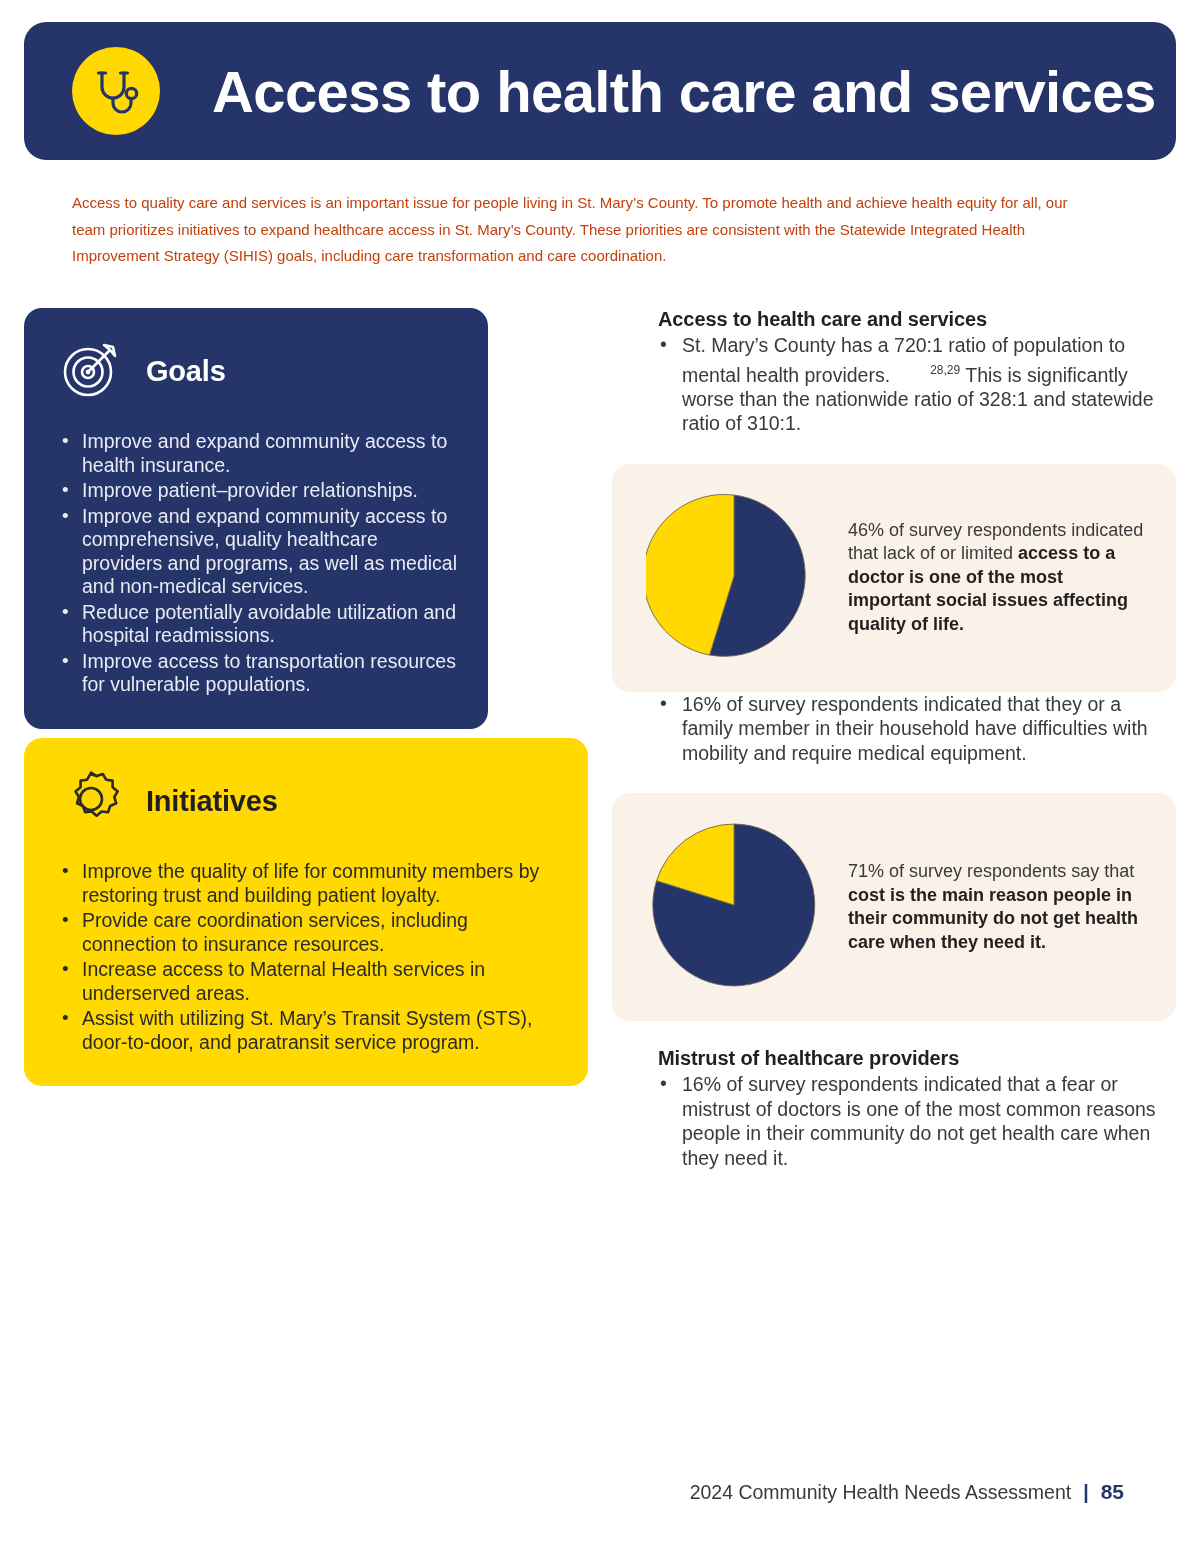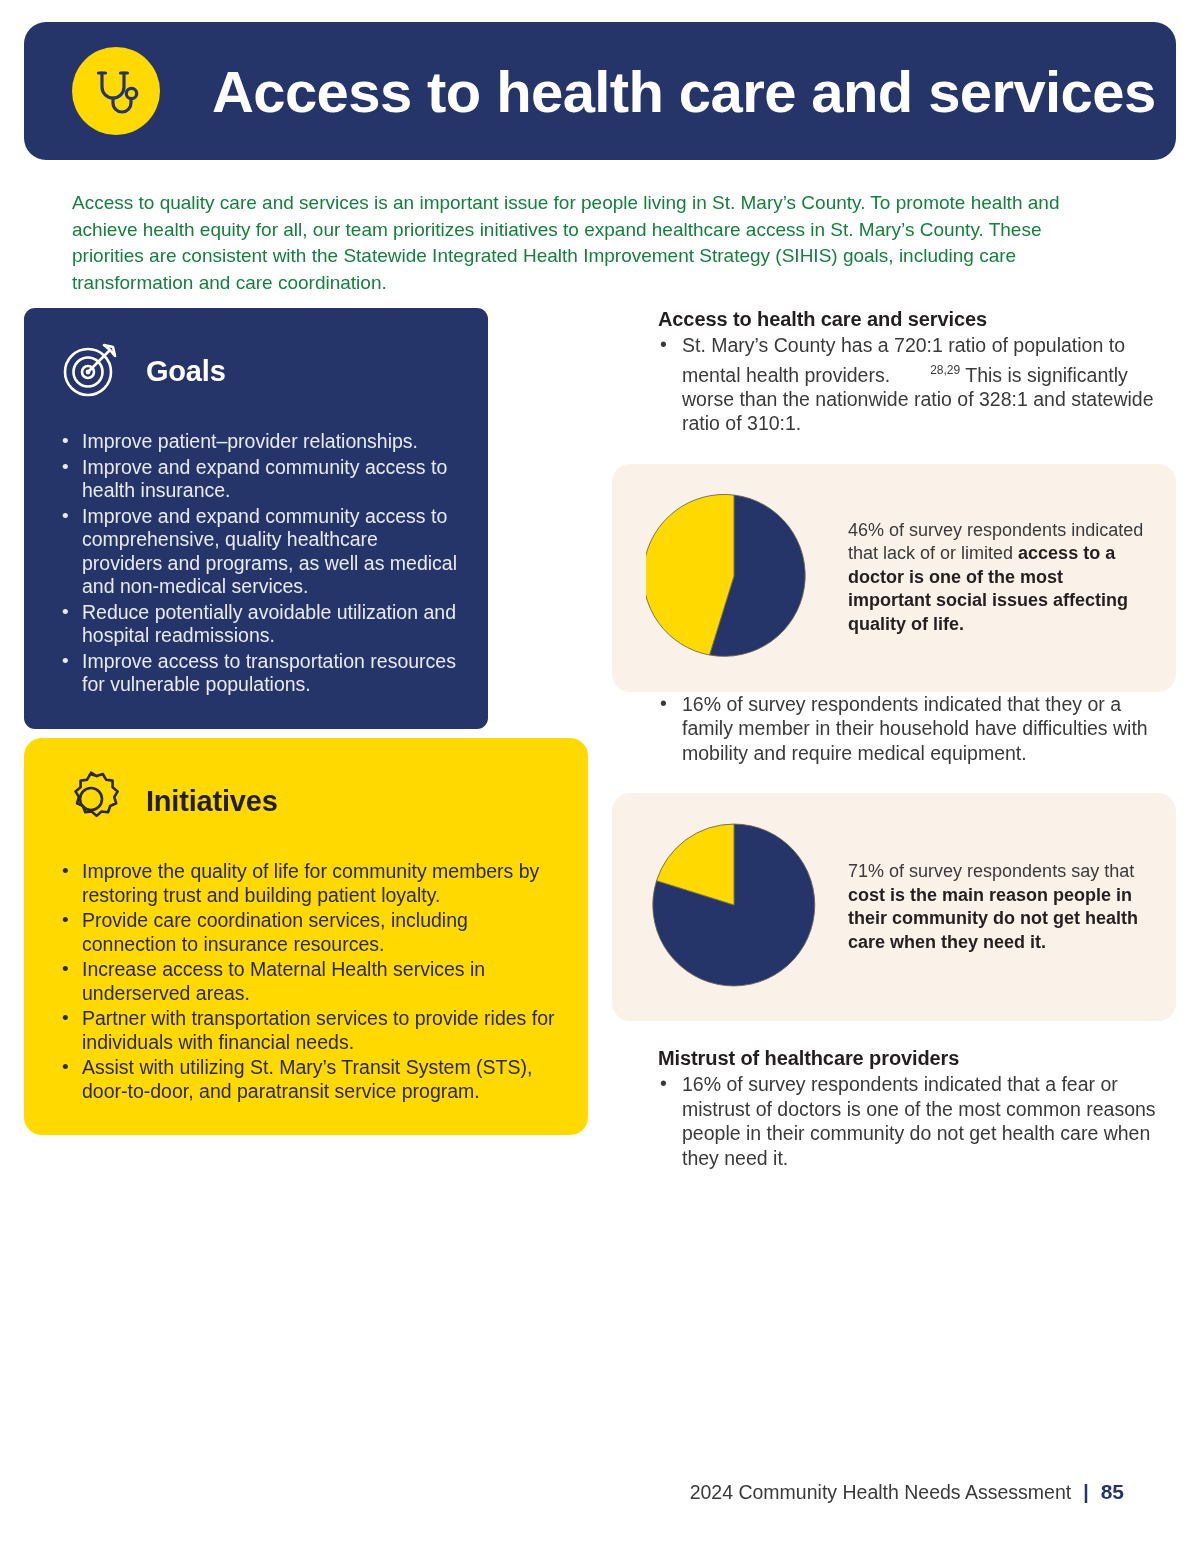--- a/index.html
+++ b/index.html
@@ -48,33 +48,33 @@
     margin-left: 52px;
     white-space: nowrap;
   }
 
   
   .intro {
     position: absolute;
     left: 72px;
     top: 190px;
     width: 1020px;
-    font-size: 19px;
+    font-size: 15px;
     line-height: 26.5px;
-    color: #15803d;
+    color: #c2410c;
   }
 
   
   .card-goals {
     position: absolute;
     left: 24px;
     top: 308px;
     width: 464px;
     background: #25356a;
-    border-radius: 11px;
+    border-radius: 18px;
     box-sizing: border-box;
     padding: 30px 30px 30px 36px;
   }
   .card-initiatives {
     position: absolute;
     left: 24px;
     top: 738px;
     width: 564px;
     background: #ffd900;
     border-radius: 18px;
@@ -214,43 +214,42 @@
         <circle cx="28" cy="34" r="14.5" fill="none" stroke="#ffffff" stroke-width="2.6"></circle>
         <circle cx="28" cy="34" r="6" fill="none" stroke="#ffffff" stroke-width="2.6"></circle>
         <path d="M28 34 L50 12" fill="none" stroke="#ffffff" stroke-width="2.6" stroke-linecap="round"></path>
         <path d="M44 7 L53 9 L55 18 L50 12 Z" fill="none" stroke="#ffffff" stroke-width="2.6" stroke-linejoin="round"></path>
         <circle cx="28" cy="34" r="2.4" fill="#ffffff"></circle>
       </svg>
     </span>
     <span class="card-head-title">Goals</span>
   </div>
   <ul class="bullets">
+    <li>Improve and expand community access to health insurance.</li>
     <li>Improve patient–provider relationships.</li>
-    <li>Improve and expand community access to health insurance.</li>
     <li>Improve and expand community access to comprehensive, quality healthcare providers and programs, as well as medical and non-medical services.</li>
     <li>Reduce potentially avoidable utilization and hospital readmissions.</li>
     <li>Improve access to transportation resources for vulnerable populations.</li>
   </ul>
 </div>
 
 <div class="card-initiatives">
   <div class="card-head">
     <span>
       <svg width="62" height="62" viewBox="0 0 62 62" aria-hidden="true">
         <path d="M31 4.5 l5.6 3.6 6.2 -2.1 3.3 5.7 6.5 0.9 0 6.6 5.1 4.2 -3.4 5.6 1.9 6.3 -6 2.7 -2.2 6.2 -6.5 -0.7 -4.9 4.4 -4.9 -4.4 -6.5 0.7 -2.2 -6.2 -6 -2.7 1.9 -6.3 -3.4 -5.6 5.1 -4.2 0 -6.6 6.5 -0.9 3.3 -5.7 6.2 2.1 z" fill="none" stroke="#2b2a26" stroke-width="2.6" stroke-linejoin="round"></path>
         <circle cx="31" cy="31" r="11" fill="none" stroke="#2b2a26" stroke-width="2.6"></circle>
       </svg>
     </span>
     <span class="card-head-title">Initiatives</span>
   </div>
   <ul class="bullets">
     <li>Improve the quality of life for community members by restoring trust and building patient loyalty.</li>
     <li>Provide care coordination services, including connection to insurance resources.</li>
     <li>Increase access to Maternal Health services in underserved areas.</li>
-    <li>Partner with transportation services to provide rides for individuals with financial needs.</li>
     <li>Assist with utilizing St. Mary’s Transit System (STS), door-to-door, and paratransit service program.</li>
   </ul>
 </div>
 
 <div class="right-col">
 
   <div class="sec-title">Access to health care and services</div>
   <ul class="rbullets">
     <li><span>St. Mary’s County has a 720:1 ratio of population to mental health providers.</span><sup class="fn">28,29</sup><span> This is significantly worse than the nationwide ratio of 328:1 and statewide ratio of 310:1.</span></li>
   </ul>

